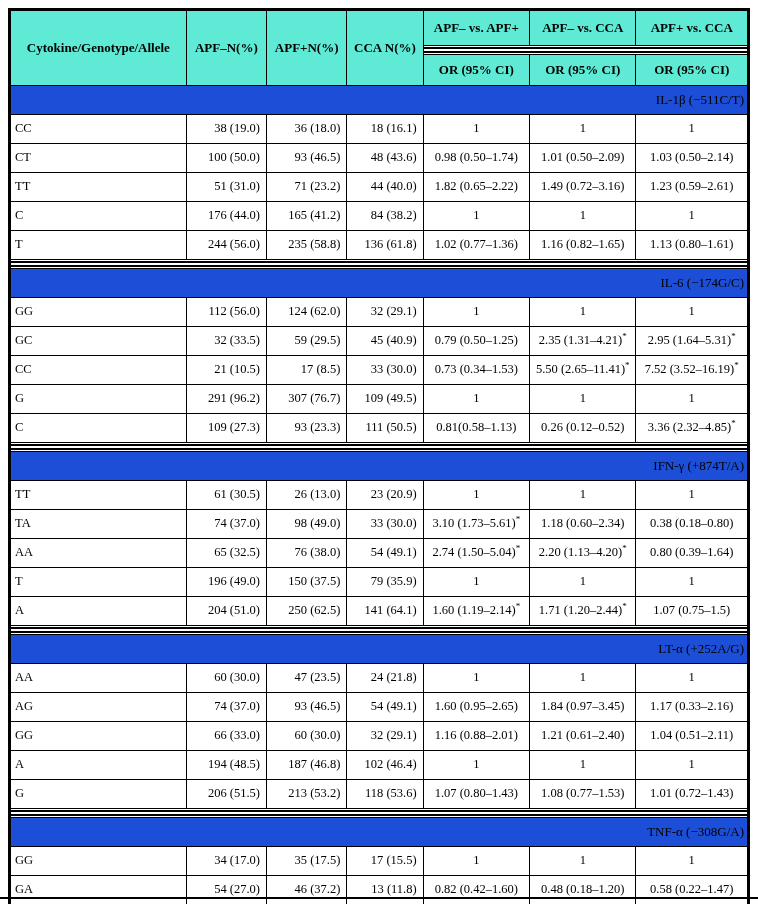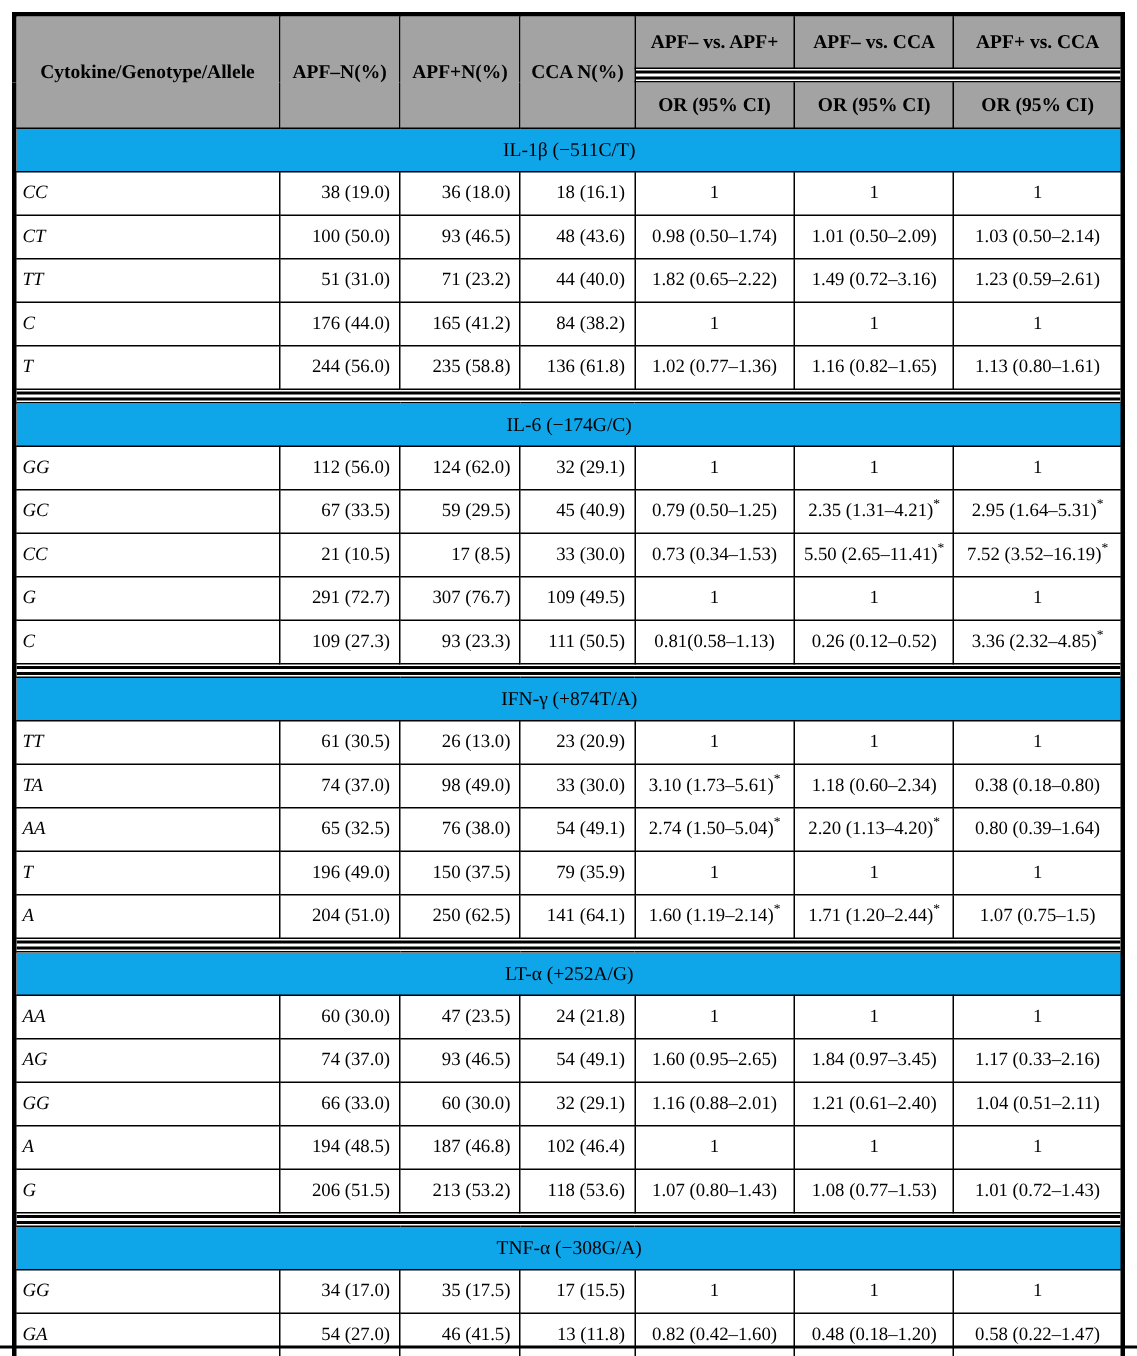--- a/index.html
+++ b/index.html
@@ -20,21 +20,21 @@
   }
   .geno-table th,.geno-table td{
     border:1px solid #000;
     font-size:12.5px;
     line-height:1.1;
     padding:2px 3px;
     overflow:hidden;
     white-space:nowrap;
   }
   .geno-table thead th{
-    background:#a3a3a3;
+    background:#5eead4;
     font-weight:bold;
     font-size:13px;
     text-align:center;
     vertical-align:middle;
   }
   tr.h-top th{height:30px;}
   tr.h-or th{height:26px;}
   
   tr.h-sep td{
     padding:0;border-left:none;border-right:none;
@@ -50,25 +50,25 @@
   tr.sec-sep td{
     padding:0;border:none;background:#ffffff;height:8px;
   }
   tr.sec-sep .dblsec{
     height:2px;margin:1px 0;
     border-top:2px solid #000;
     border-bottom:2px solid #000;
     background:#ffffff;
   }
   tr.sec-title-row td{
-    height:24px;text-align:center;padding-left:4px;
-    font-size:13px;background:#0ea5e9;
+    height:24px;text-align:right;padding-left:4px;
+    font-size:13px;background:#1d4ed8;
   }
   tr.data-row td{height:24px;background:#ffffff;}
-  td.lbl{text-align:left;padding-left:4px;font-style:italic;}
+  td.lbl{text-align:left;padding-left:4px;}
   td.num{text-align:right;padding-right:6px;}
   td.or{text-align:center;}
   sup{font-size:9px;line-height:0;}
   .bottom-rule{
     position:absolute;left:0;right:0;bottom:5px;
     height:2px;background:#000;
   }
 </style>
 </head>
 <body>
@@ -166,39 +166,39 @@
           <td class="lbl">GG</td>
           <td class="num">112 (56.0)</td>
           <td class="num">124 (62.0)</td>
           <td class="num">32 (29.1)</td>
           <td class="or">1</td>
           <td class="or">1</td>
           <td class="or">1</td>
         </tr>
         <tr class="data-row">
           <td class="lbl">GC</td>
-          <td class="num">67 (33.5)</td>
+          <td class="num">32 (33.5)</td>
           <td class="num">59 (29.5)</td>
           <td class="num">45 (40.9)</td>
           <td class="or">0.79 (0.50–1.25)</td>
           <td class="or">2.35 (1.31–4.21)<sup>*</sup></td>
           <td class="or">2.95 (1.64–5.31)<sup>*</sup></td>
         </tr>
         <tr class="data-row">
           <td class="lbl">CC</td>
           <td class="num">21 (10.5)</td>
           <td class="num">17 (8.5)</td>
           <td class="num">33 (30.0)</td>
           <td class="or">0.73 (0.34–1.53)</td>
           <td class="or">5.50 (2.65–11.41)<sup>*</sup></td>
           <td class="or">7.52 (3.52–16.19)<sup>*</sup></td>
         </tr>
         <tr class="data-row">
           <td class="lbl">G</td>
-          <td class="num">291 (72.7)</td>
+          <td class="num">291 (96.2)</td>
           <td class="num">307 (76.7)</td>
           <td class="num">109 (49.5)</td>
           <td class="or">1</td>
           <td class="or">1</td>
           <td class="or">1</td>
         </tr>
         <tr class="data-row">
           <td class="lbl">C</td>
           <td class="num">109 (27.3)</td>
           <td class="num">93 (23.3)</td>
@@ -326,21 +326,21 @@
           <td class="num">34 (17.0)</td>
           <td class="num">35 (17.5)</td>
           <td class="num">17 (15.5)</td>
           <td class="or">1</td>
           <td class="or">1</td>
           <td class="or">1</td>
         </tr>
         <tr class="data-row">
           <td class="lbl">GA</td>
           <td class="num">54 (27.0)</td>
-          <td class="num">46 (41.5)</td>
+          <td class="num">46 (37.2)</td>
           <td class="num">13 (11.8)</td>
           <td class="or">0.82 (0.42–1.60)</td>
           <td class="or">0.48 (0.18–1.20)</td>
           <td class="or">0.58 (0.22–1.47)</td>
         </tr>
       </tbody>
   </table>
   <div class="bottom-rule"></div>
 </div>
 

